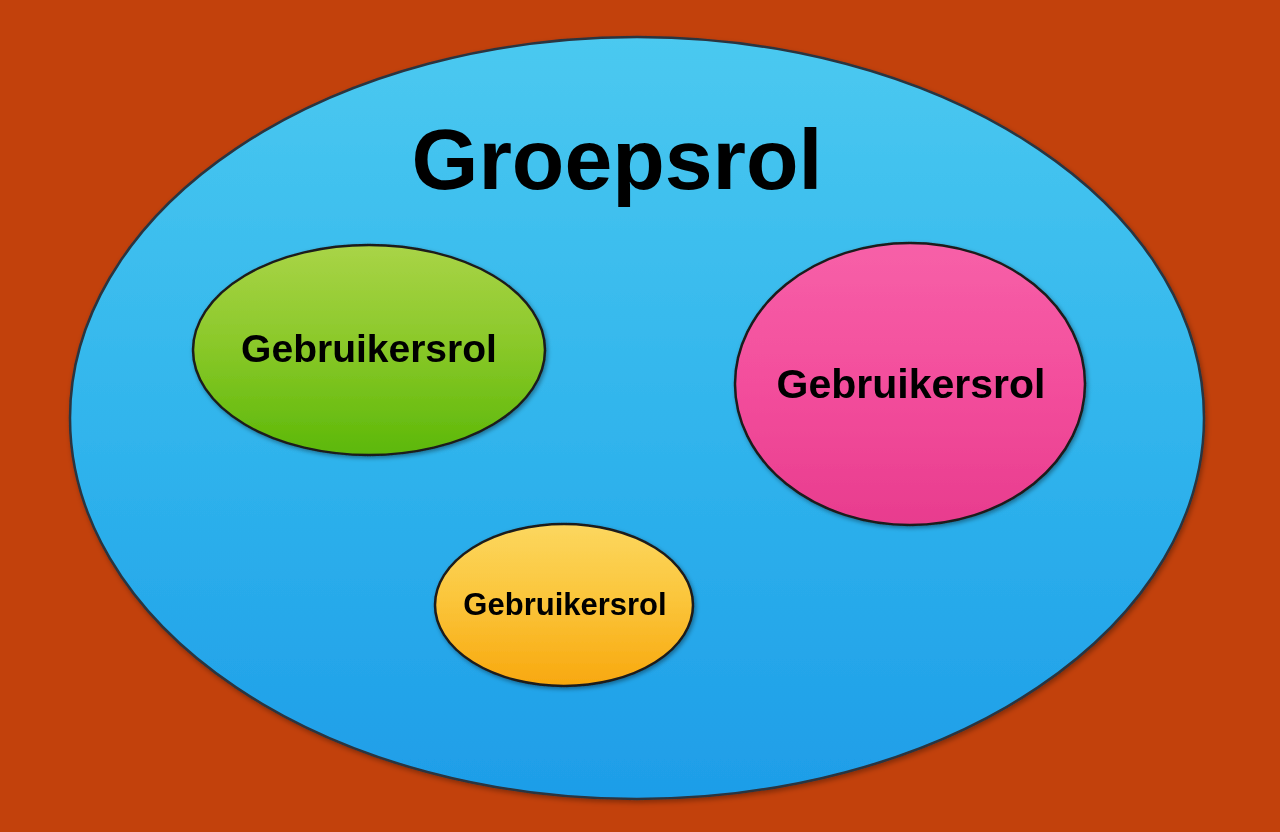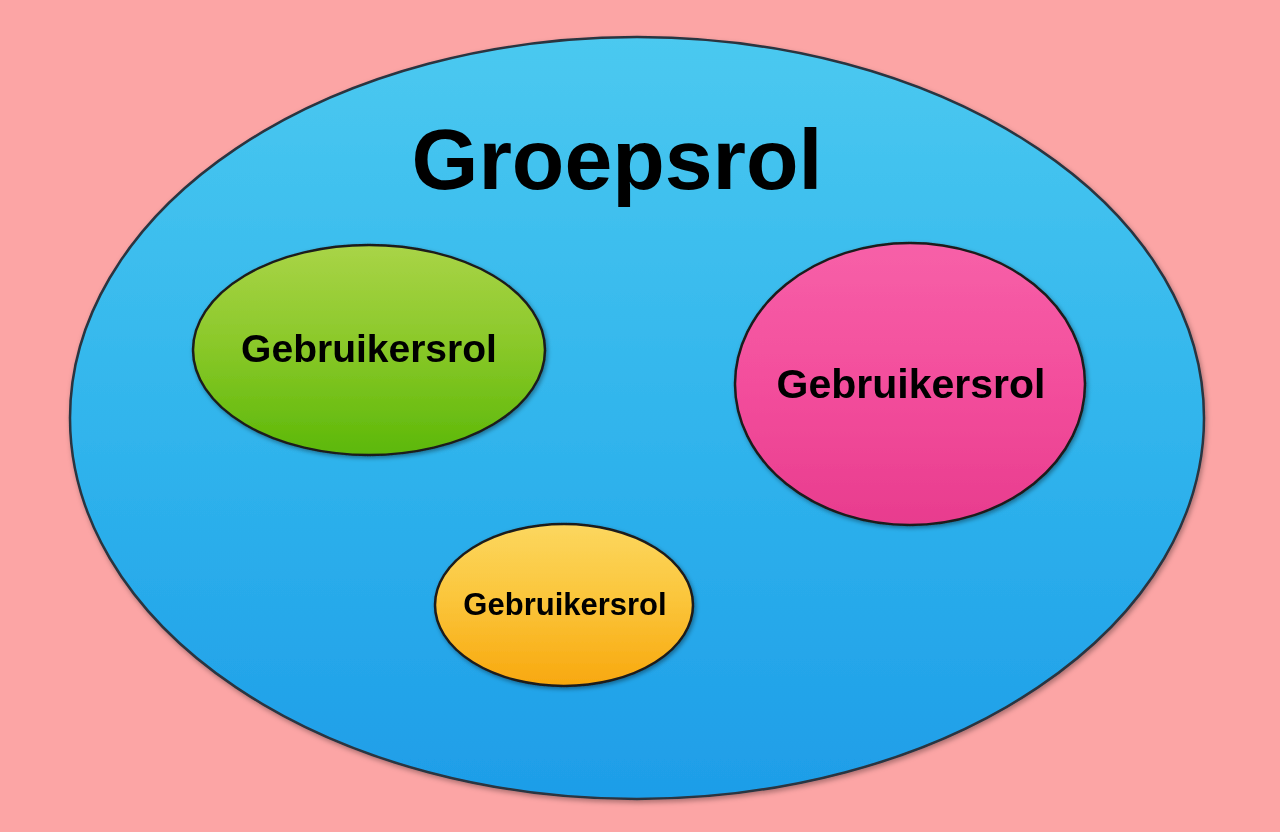--- a/index.html
+++ b/index.html
@@ -8,21 +8,21 @@
     padding: 0;
     background: #ffffff;
   }
   body {
     font-family: "Liberation Sans", sans-serif;
   }
   #canvas {
     position: relative;
     width: 1280px;
     height: 832px;
-    background: #fca5a5;
+    background: #c2410c;
     overflow: hidden;
   }
   .diagram-svg {
     display: block;
     width: 1280px;
     height: 832px;
   }
   .ellipse-label {
     font-family: "Liberation Sans", sans-serif;
     font-weight: bold;

